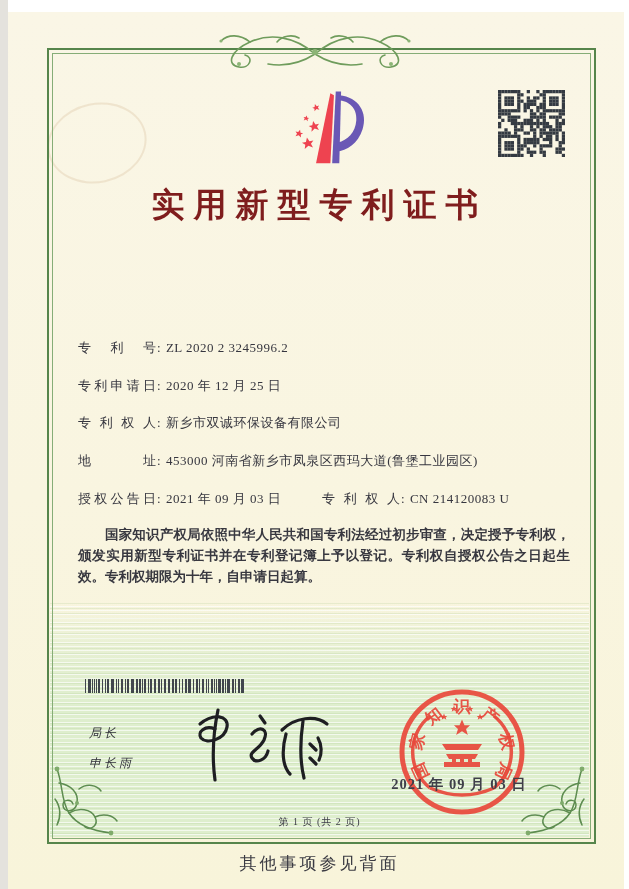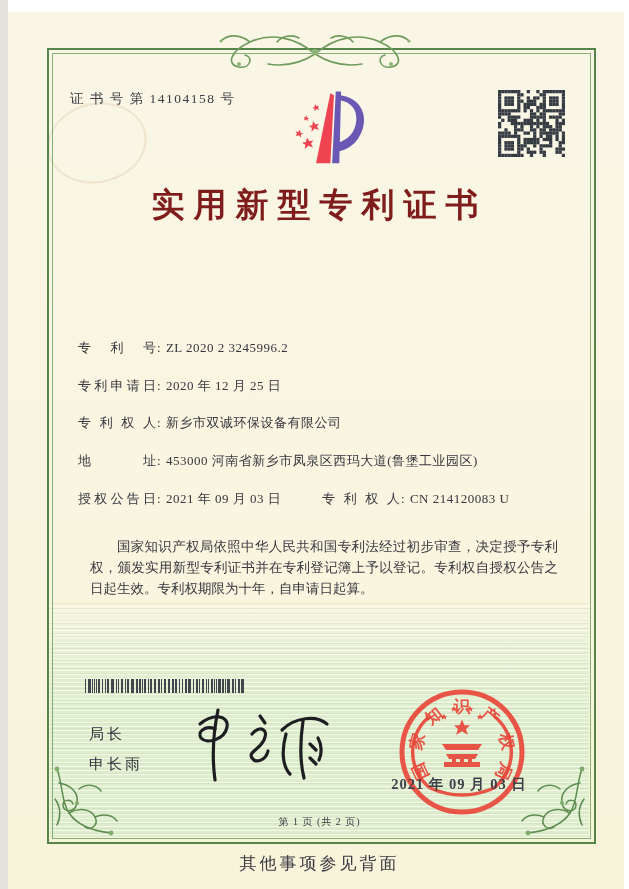--- a/index.html
+++ b/index.html
@@ -26,23 +26,23 @@
   .qr{left:498px;top:90px;width:67px;height:67px;z-index:3;}
   .title{left:47px;top:183px;width:545px;text-align:center;font-size:33px;font-weight:bold;
          color:#7f1d1d;letter-spacing:9px;z-index:3;}
   .frow{left:78px;font-size:13px;color:#36363f;z-index:3;white-space:nowrap;}
   .flabel{display:inline-block;width:78px;text-align:justify;text-align-last:justify;color:#36363f;}
   .fcolon{display:inline-block;margin:0 2px 0 1px;}
   .fvalue{letter-spacing:0.5px;}
   .grant2{position:absolute;left:244px;top:0;white-space:nowrap;}
   .body-text{left:78px;top:524px;width:492px;z-index:3;font-size:13.5px;line-height:21px;
              color:#383840;text-align:justify;}
-  .body-text p{margin:12px;text-indent:2em;}
+  .body-text p{margin:0;text-indent:2em;font-weight:bold;}
   .barcode{left:85px;top:679px;width:162px;height:14px;z-index:3;}
-  .officer{left:89px;z-index:3;font-size:15px;color:#2f2f38;letter-spacing:3px;font-family:"Liberation Sans","DejaVu Sans",sans-serif;}
+  .officer{left:89px;z-index:3;font-size:12px;color:#2f2f38;letter-spacing:3px;font-family:"Liberation Sans","DejaVu Sans",sans-serif;font-style:italic;}
   .signature{left:182px;top:700px;width:155px;height:88px;z-index:3;}
   .seal{left:396px;top:686px;width:132px;height:132px;z-index:4;}
   .seal-date{left:384px;top:775px;width:150px;text-align:center;font-size:14.5px;font-weight:bold;
              color:#3f3f49;letter-spacing:1px;z-index:5;}
   .page-info{left:47px;top:815px;width:545px;text-align:center;font-size:10px;color:#3c3c46;z-index:3;letter-spacing:1px;}
   .back-note{left:47px;top:852px;width:545px;text-align:center;font-size:17px;color:#3a3a42;z-index:3;letter-spacing:3px;}
   .orn-top{left:182px;top:28px;width:266px;height:50px;z-index:3;}
   .orn-bl{left:49px;top:763px;width:78px;height:76px;z-index:3;}
   .orn-br{left:512px;top:763px;width:78px;height:76px;z-index:3;transform:scaleX(-1);}
   svg{display:block;}
@@ -105,21 +105,20 @@
         <circle cx="28" cy="40" r="2"></circle>
     </g>
   </svg>
 
   <svg width="0" height="0" style="position:absolute">
     <defs>
       <path id="star" d="M0,-10 L2.94,-3.09 L9.51,-3.09 L4.76,1.18 L6.88,8.09 L0,3.82 L-6.88,8.09 L-4.76,1.18 L-9.51,-3.09 L-2.94,-3.09 Z"></path>
     </defs>
   </svg>
 
-  <div class="abs cert-no">证 书 号 第 14104158 号</div>
 
   <svg class="abs logo" viewBox="0 0 100 95">
     <g fill="#ee4350">
       <path d="M56,6 L60,8 L56,84 L40,84 Z"></path>
       <use href="#star" transform="translate(40,22) rotate(-18) scale(0.42)"></use>
       <use href="#star" transform="translate(29,34) rotate(10) scale(0.34)"></use>
       <use href="#star" transform="translate(38,43) rotate(-12) scale(0.62)"></use>
       <use href="#star" transform="translate(21,51) rotate(14) scale(0.46)"></use>
       <use href="#star" transform="translate(31,62) rotate(-10) scale(0.68)"></use>
     </g>

